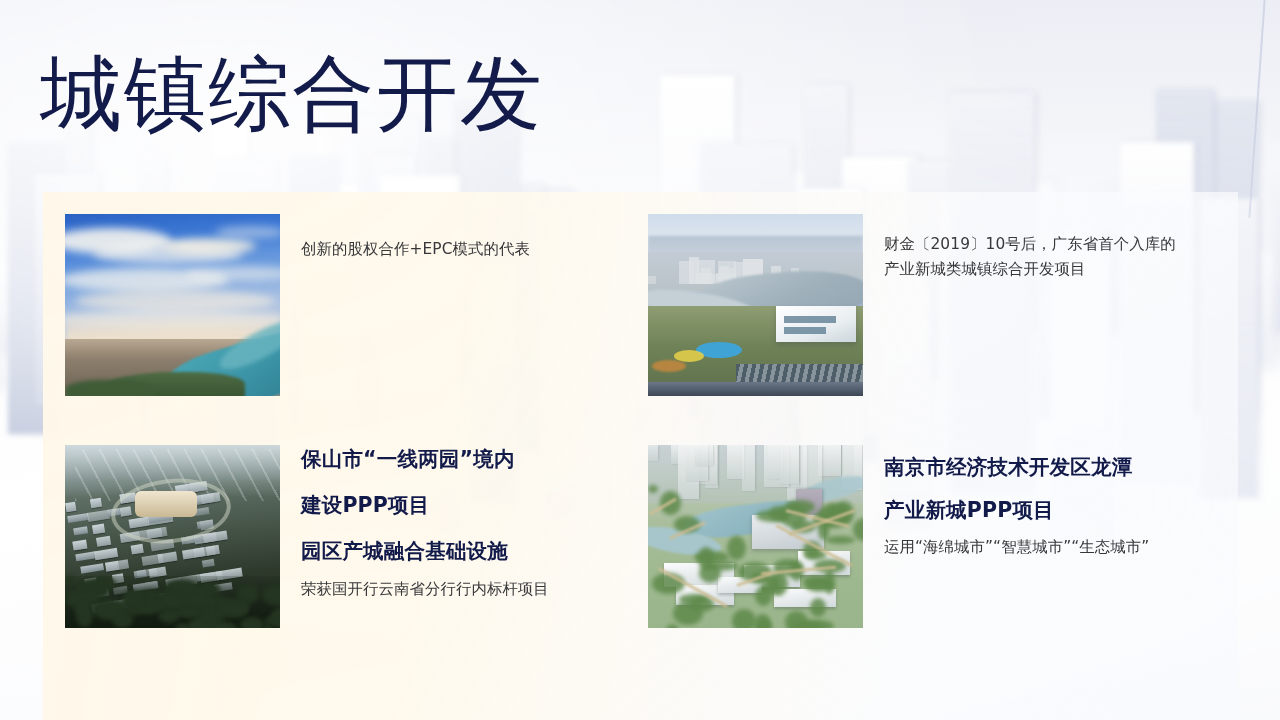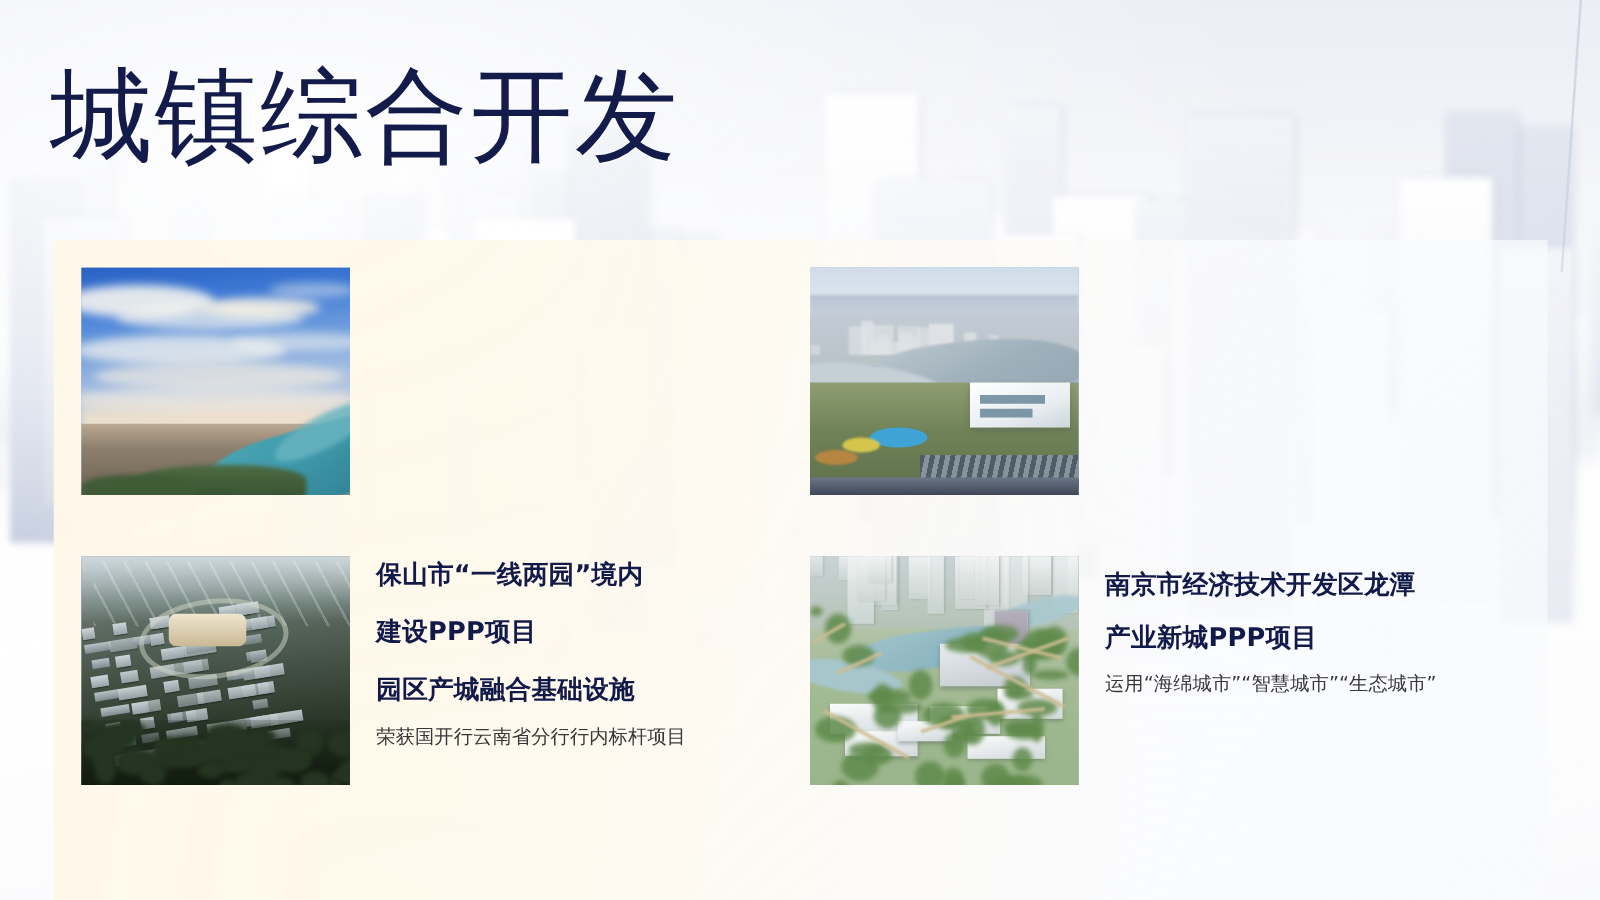--- a/index.html
+++ b/index.html
@@ -358,20 +358,21 @@
             <div class="haze2"></div>
             <div class="city"></div>
             <div class="road"></div>
             <div class="riv"></div>
               <div class="riv2"></div>
             <div class="grn"></div>
               <div class="grn2"></div>
           </div>
         </div>
         <div class="txt">
+          <div class="sub">创新的股权合作+EPC模式的代表</div>
         </div>
       </div>
 
       <div class="card c2">
         <div class="thumb">
           <div class="ph ph2">
             <div class="sky"></div>
             <div class="farcity"></div>
             <div class="mid"></div>
             <div class="blks" id="ph2blks">
@@ -400,20 +401,22 @@
                 <i class="i2"></i>
               </div>
             <div class="pool"></div>
               <div class="pool2"></div>
               <div class="pool3"></div>
             <div class="lot"></div>
             <div class="rd"></div>
           </div>
         </div>
         <div class="txt">
+          <div class="sub">财金〔2019〕10号后，广东省首个入库的</div>
+          <div class="sub">产业新城类城镇综合开发项目</div>
         </div>
       </div>
 
       <div class="card c3">
         <div class="thumb">
           <div class="ph ph3">
             <div class="fog"></div>
             <div class="field"></div>
             <div class="pk" id="ph3pk">
                 <div class="r" style="left:0px;top:2px;width:10px;opacity:0.99"></div>

